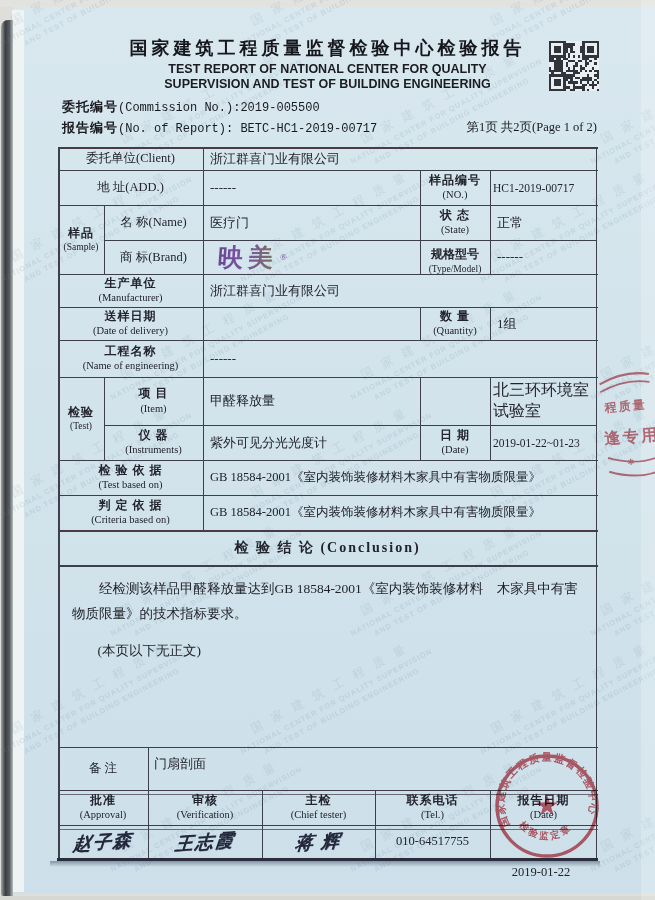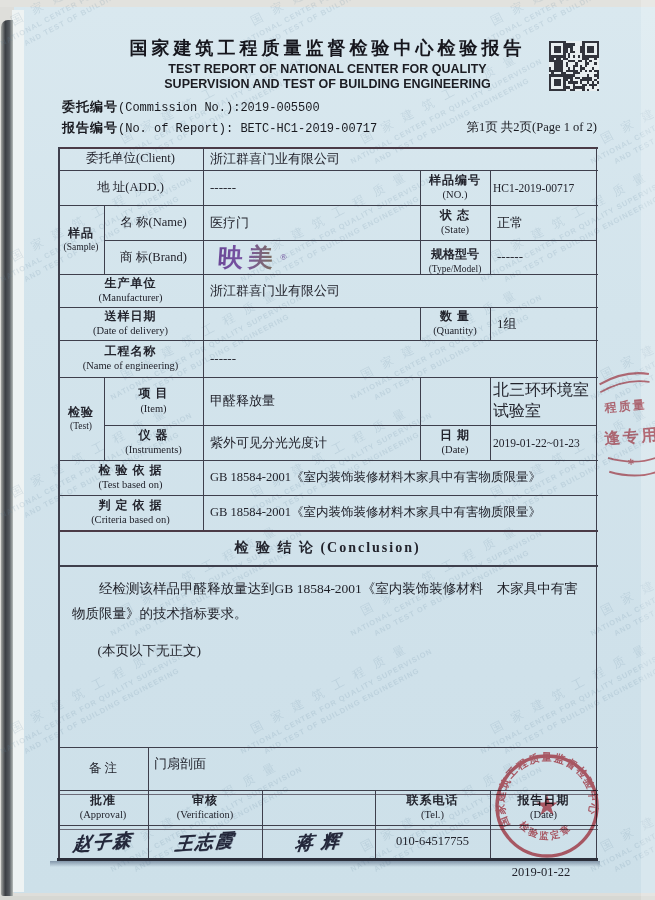--- a/index.html
+++ b/index.html
@@ -836,20 +836,26 @@
       </span>
   </div>
 
   <div class="cell value" style="left:148px;top:747px;width:448px;height:43px;align-items:flex-start;padding-top:8px">门扇剖面</div>
   <div class="cell" style="left:148px;top:790px;width:114px;height:35px">
     <span class="stack">
         <span class="lbl-cn">审核</span>
         <span class="lbl-en">(Verification)</span>
       </span>
   </div>
+  <div class="cell" style="left:262px;top:790px;width:113px;height:35px">
+    <span class="stack">
+        <span class="lbl-cn">主检</span>
+        <span class="lbl-en">(Chief tester)</span>
+      </span>
+  </div>
   <div class="cell" style="left:375px;top:790px;width:115px;height:35px">
     <span class="stack">
         <span class="lbl-cn">联系电话</span>
         <span class="lbl-en">(Tel.)</span>
       </span>
   </div>
   <div class="cell" style="left:490px;top:790px;width:107px;height:35px">
     <span class="stack">
         <span class="lbl-cn">报告日期</span>
         <span class="lbl-en">(Date)</span>

